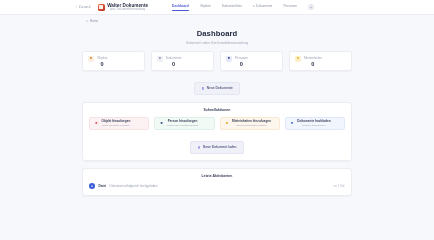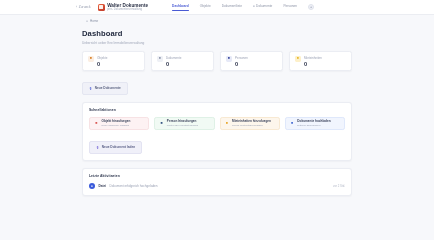--- a/index.html
+++ b/index.html
@@ -2,21 +2,21 @@
 <html><head>
 <meta charset="utf-8">
 <style>
   * { box-sizing: border-box; margin: 0; padding: 0; }
   html, body {
     width: 434px; height: 220px;
     font-family: "Liberation Sans", sans-serif;
     background: #f7f8fb;
     overflow: hidden;
   }
-  .app { width: 434px; height: 220px; position: relative; background: #f7f8fb; }
+  .app { width: 434px; height: 220px; position: relative; background: #f7f8fb; text-align: center; }
 
   
   .topbar {
     height: 15px; background: #ffffff;
     border-bottom: 1px solid #ebedf2;
     display: flex; align-items: center;
     padding: 0 8px;
   }
   .back-link {
     display: flex; align-items: center; gap: 1.5px;

